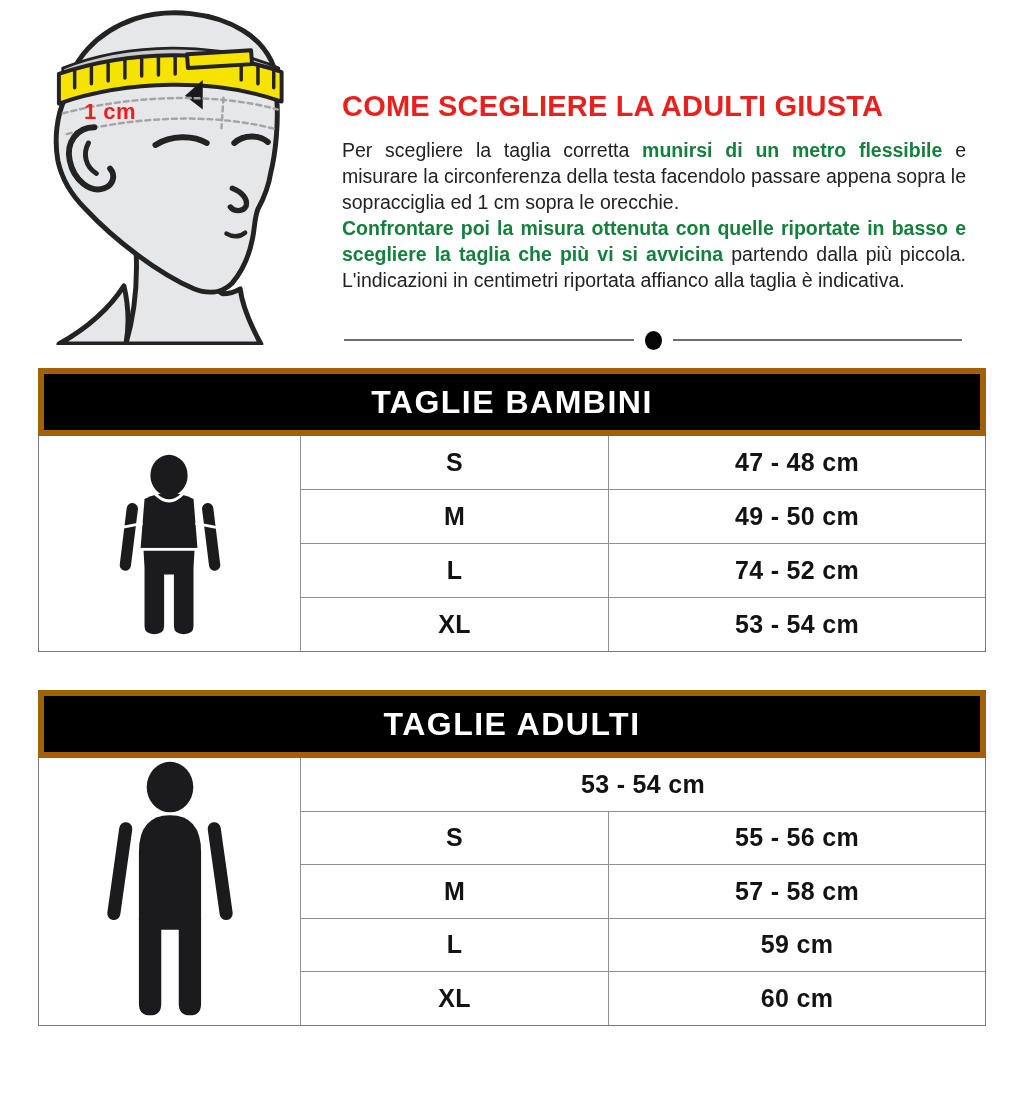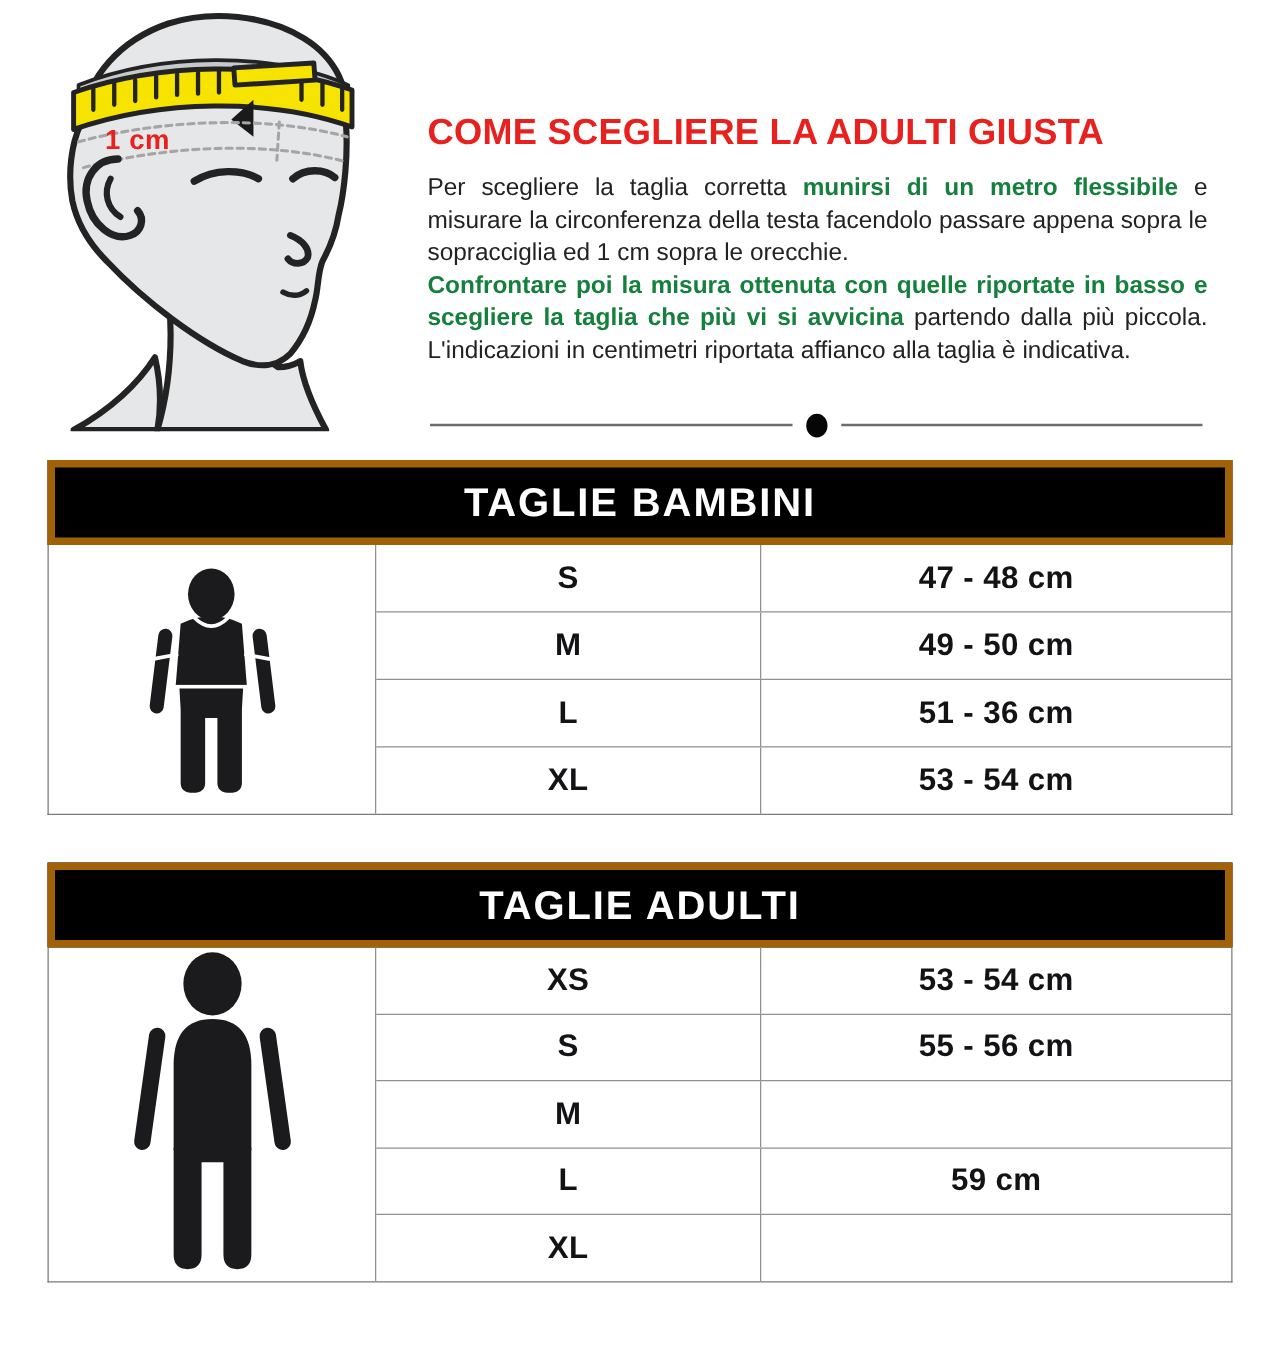--- a/index.html
+++ b/index.html
@@ -146,21 +146,21 @@
         <div class="srow">
           <div class="size-cell">S</div>
           <div class="range-cell">47 - 48 cm</div>
         </div>
         <div class="srow">
           <div class="size-cell">M</div>
           <div class="range-cell">49 - 50 cm</div>
         </div>
         <div class="srow">
           <div class="size-cell">L</div>
-          <div class="range-cell">51 - 36 cm</div>
+          <div class="range-cell">74 - 52 cm</div>
         </div>
         <div class="srow">
           <div class="size-cell">XL</div>
           <div class="range-cell">53 - 54 cm</div>
         </div>
       </div>
     </div>
   </section>
 
   <section class="size-table" id="table-adulti">
@@ -172,34 +172,35 @@
             <path d="M38 96 Q38 58 70 58 Q102 58 102 96 L102 166 L38 166 Z"></path>
             <rect x="17" y="64" width="16" height="104" rx="8" transform="rotate(8 25 68)" stroke="#ffffff" stroke-width="2.5"></rect>
             <rect x="107" y="64" width="16" height="104" rx="8" transform="rotate(-8 115 68)" stroke="#ffffff" stroke-width="2.5"></rect>
             <ellipse cx="70" cy="29" rx="24" ry="26"></ellipse>
             <path d="M38 164 L102 164 L102 252 Q102 264 90.5 264 Q79 264 79 252 L79 176 L61 176 L61 252 Q61 264 49.5 264 Q38 264 38 252 Z"></path>
           </g>
         </svg>
       </div>
       <div class="rows">
         <div class="srow">
-          <div class="size-cell">XS</div>
           <div class="range-cell">53 - 54 cm</div>
         </div>
         <div class="srow">
           <div class="size-cell">S</div>
           <div class="range-cell">55 - 56 cm</div>
         </div>
         <div class="srow">
           <div class="size-cell">M</div>
+          <div class="range-cell">57 - 58 cm</div>
         </div>
         <div class="srow">
           <div class="size-cell">L</div>
           <div class="range-cell">59 cm</div>
         </div>
         <div class="srow">
           <div class="size-cell">XL</div>
+          <div class="range-cell">60 cm</div>
         </div>
       </div>
     </div>
   </section>
 
 </div>
 
 </body></html>

